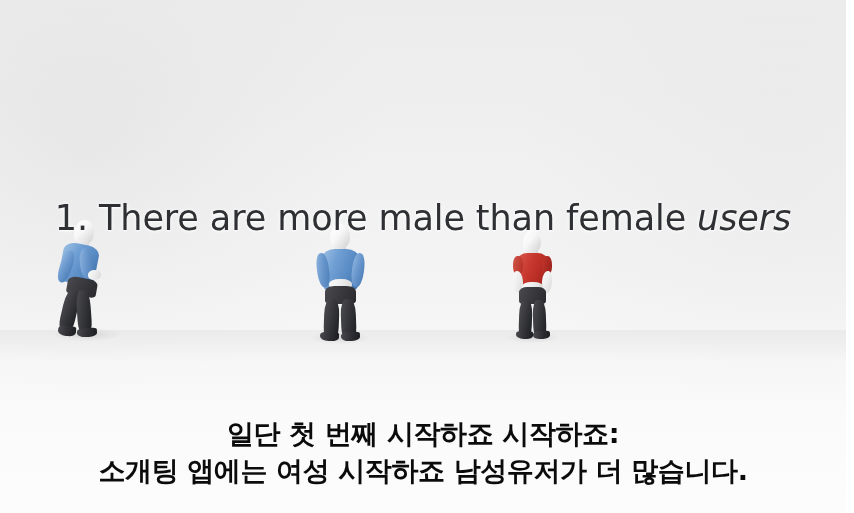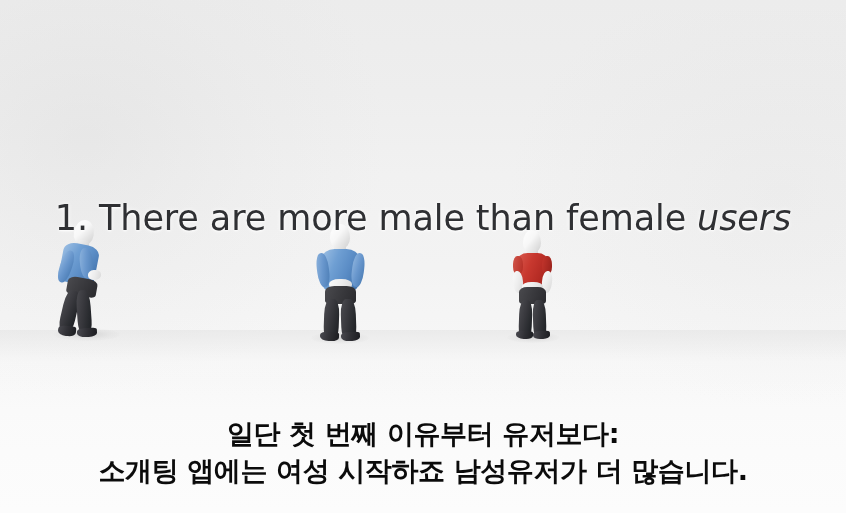--- a/index.html
+++ b/index.html
@@ -227,18 +227,18 @@
 
       <div class="fig-part shoe" style="left:14px; top:101px; width:17px; height:8px; transform:rotate(3deg);"></div>
       <div class="fig-part shoe" style="left:31px; top:101px; width:17px; height:8px; transform:rotate(-3deg);"></div>
     </div>
 
     <div class="headline">
       <span>1.</span><span> There are more male than female </span><span class="em">users</span>
     </div>
 
     <div class="subtitle">
-      <span class="sub-line">일단 첫 번째 이유부터 유저보다:</span>
+      <span class="sub-line">일단 첫 번째 시작하죠 시작하죠:</span>
       <span class="sub-line">소개팅 앱에는 여성 시작하죠 남성유저가 더 많습니다.</span>
     </div>
 
   </div>
 </div>
 
 </body></html>

